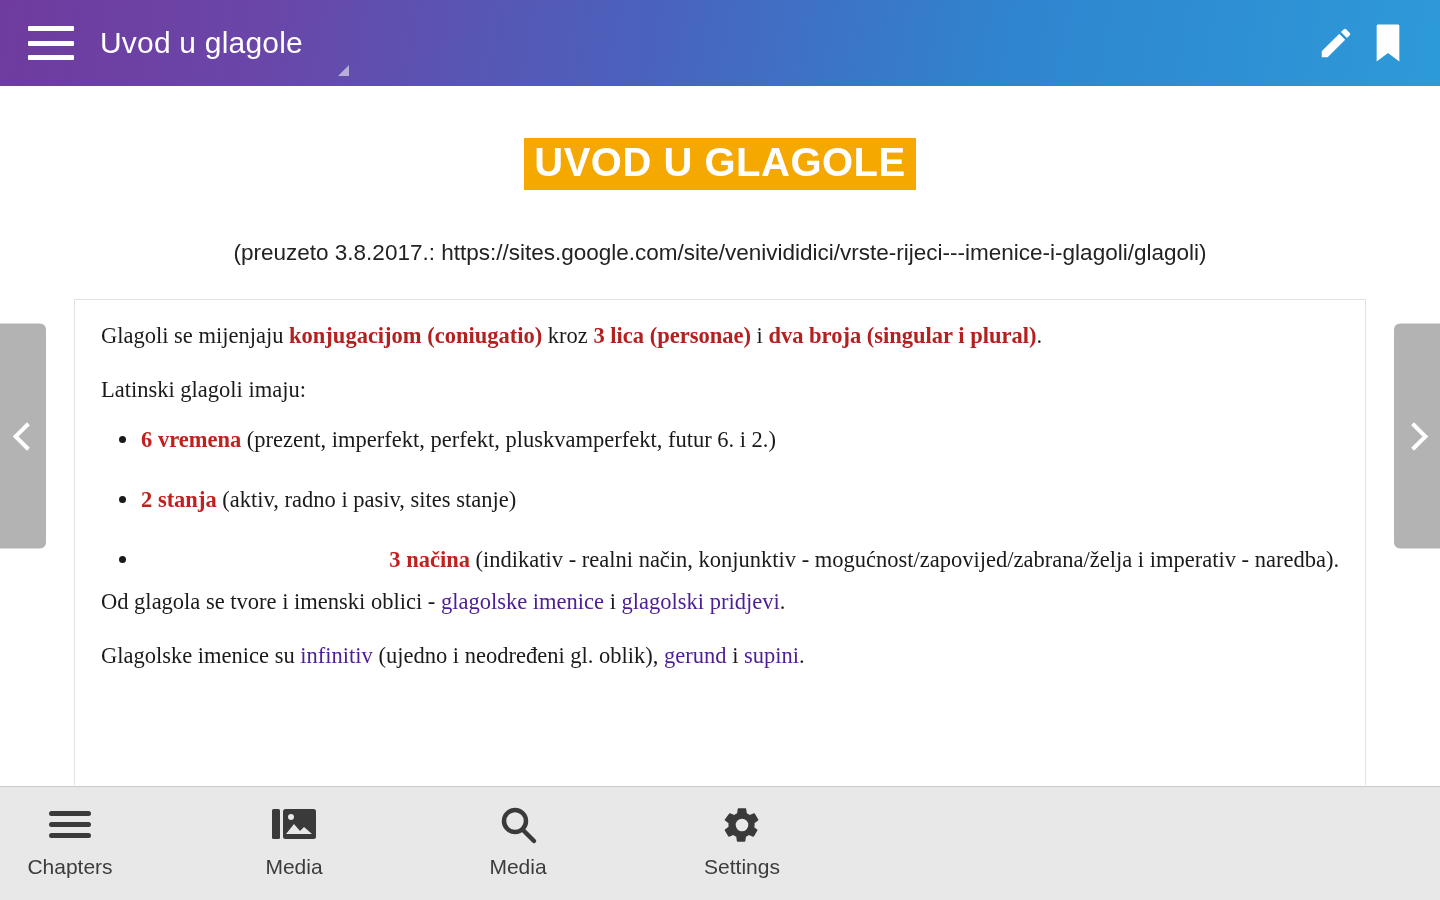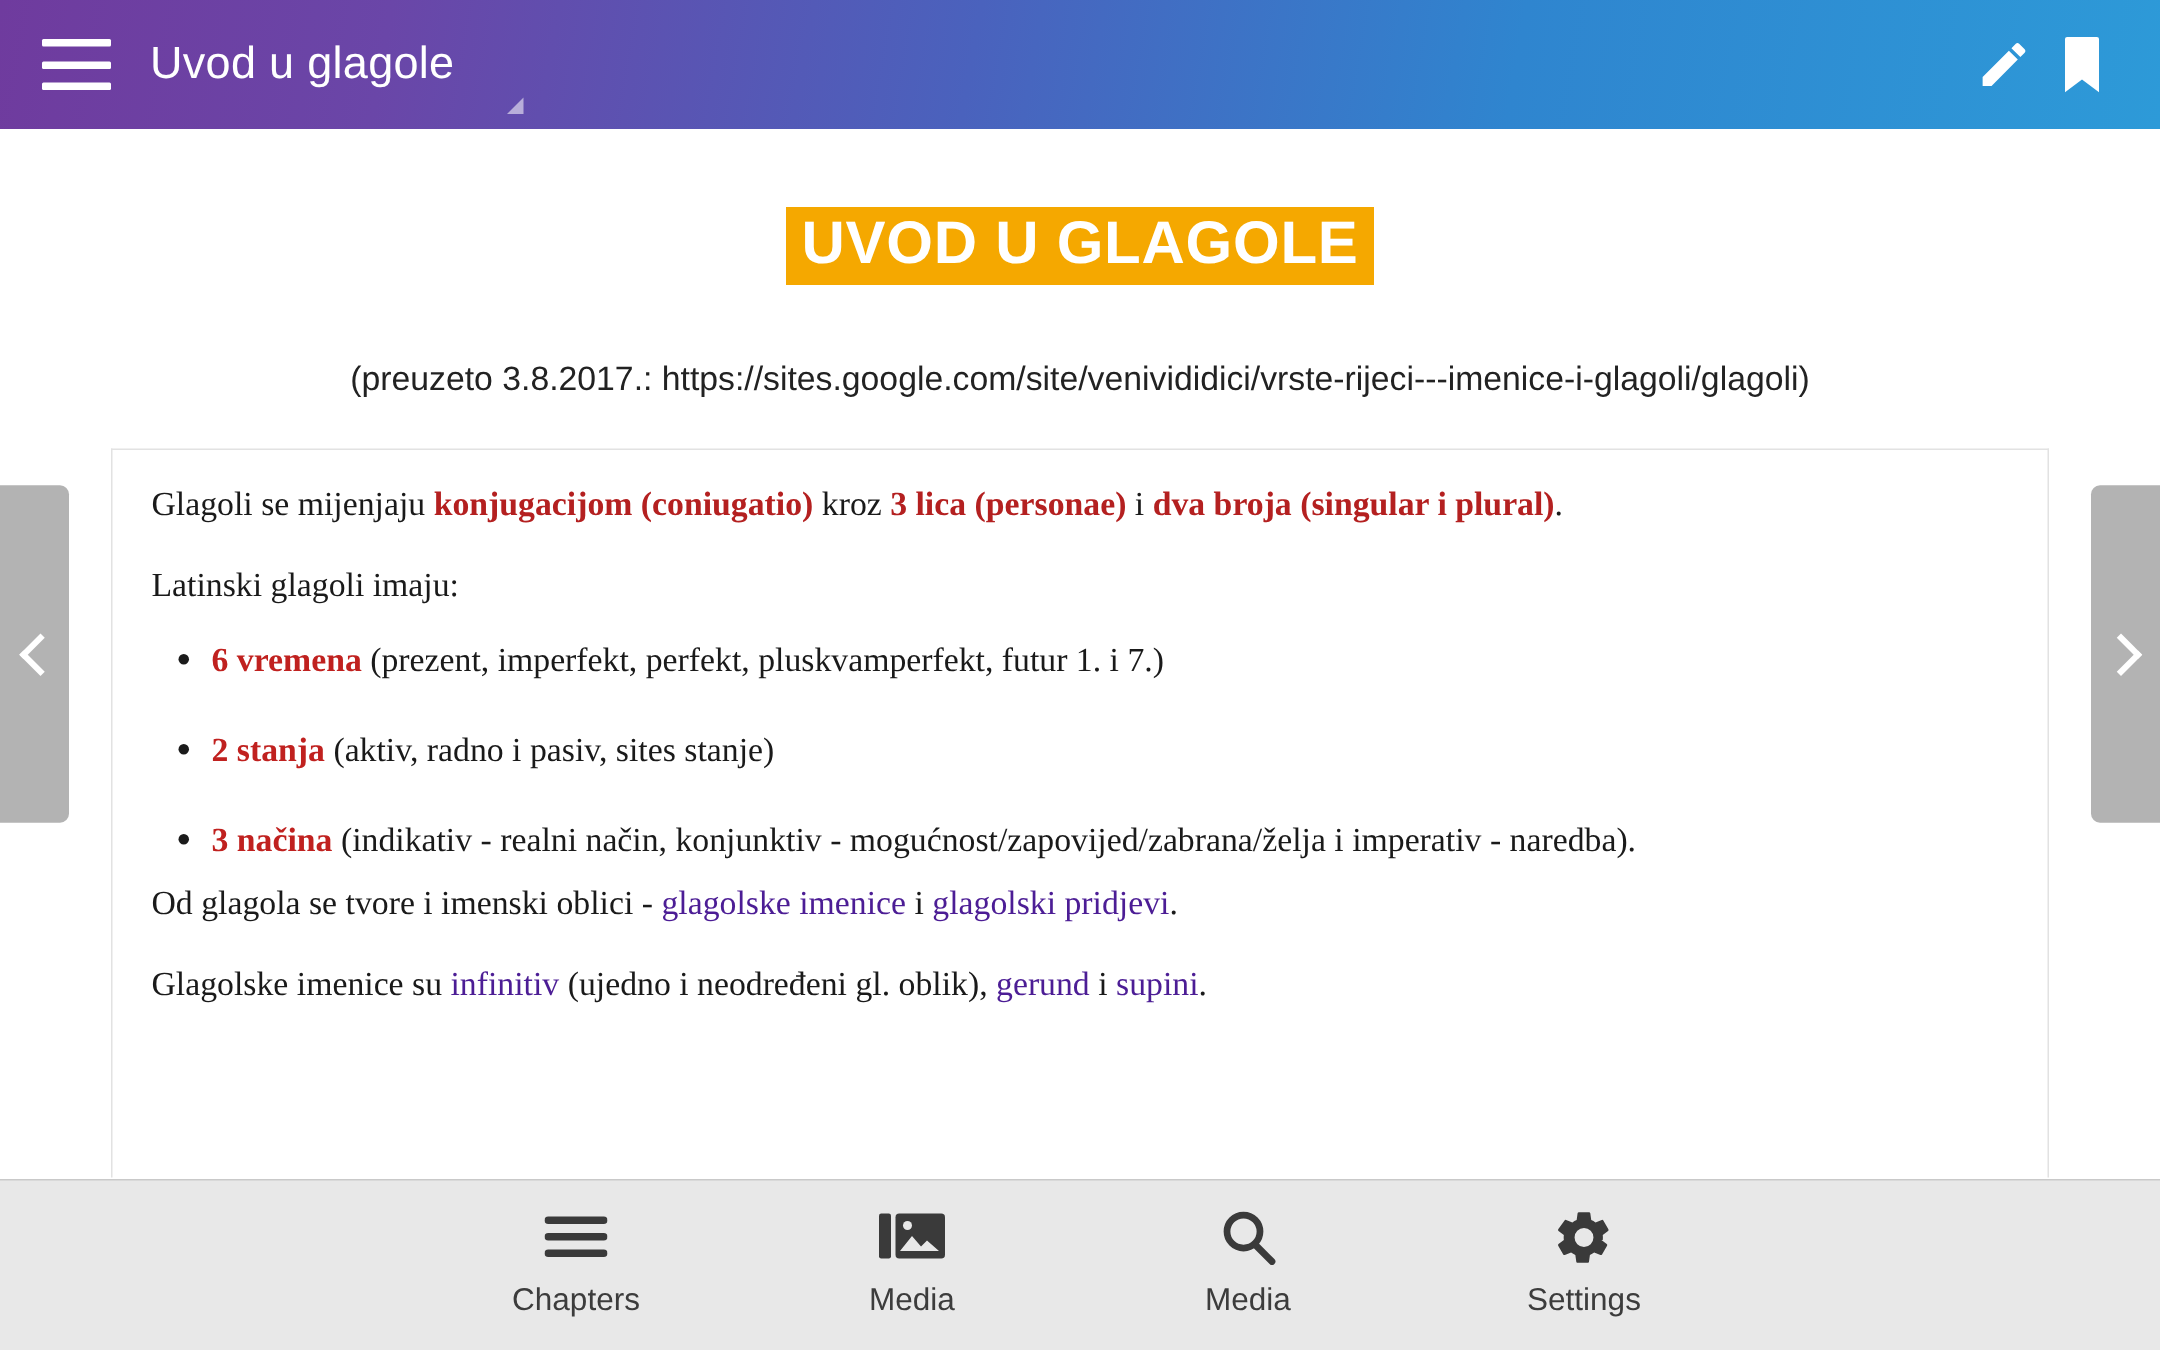--- a/index.html
+++ b/index.html
@@ -115,21 +115,21 @@
     padding-left: 40px;
     list-style: none;
   }
   .panel li {
     position: relative;
     font-size: 22.5px;
     line-height: 1.42;
     color: #1a1a1a;
     margin-bottom: 28px;
   }
-  .panel li:last-child { margin-bottom: 10px; }
+  .panel li:last-child { margin-bottom: 10px; text-align: right; }
   .panel li::before {
     content: "";
     position: absolute;
     left: -22px; top: 12px;
     width: 7px; height: 7px;
     background: #1a1a1a;
     border-radius: 50%;
   }
   .kw-bold { color: #b42020; font-weight: bold; }
   .kw { color: #4c1d95; }
@@ -159,21 +159,20 @@
   .side-arrow.right .chev { transform: rotate(45deg); margin-right: 7px; }
 
   
   .bottombar {
     flex: 0 0 114px;
     height: 114px;
     background: #e8e8e8;
     border-top: 1px solid #c9c9c9;
     display: flex;
     align-items: center;
-    justify-content: center;
     gap: 84px;
     padding-bottom: 6px;
   }
   .nav-item {
     width: 140px;
     display: flex;
     flex-direction: column;
     align-items: center;
     justify-content: center;
     cursor: pointer;
@@ -228,21 +227,21 @@
       <div class="panel">
 
         <p>
           <span>Glagoli se mijenjaju </span><span class="kw-bold">konjugacijom (coniugatio)</span><span> kroz </span><span class="kw-bold">3 lica (personae)</span><span> i </span><span class="kw-bold">dva broja (singular i plural)</span><span>.</span>
         </p>
 
         <p class="tight">Latinski glagoli imaju:</p>
 
         <ul>
           <li>
-            <span class="kw-red">6 vremena</span><span> (prezent, imperfekt, perfekt, pluskvamperfekt, futur 1. i 7.)</span>
+            <span class="kw-red">6 vremena</span><span> (prezent, imperfekt, perfekt, pluskvamperfekt, futur 6. i 2.)</span>
           </li>
           <li>
             <span class="kw-red">2 stanja</span><span> (aktiv, radno i pasiv, sites stanje)</span>
           </li>
           <li>
             <span class="kw-red">3 načina</span><span> (indikativ - realni način, konjunktiv - mogućnost/zapovijed/zabrana/želja i imperativ - naredba).</span>
           </li>
         </ul>
 
         <p>

